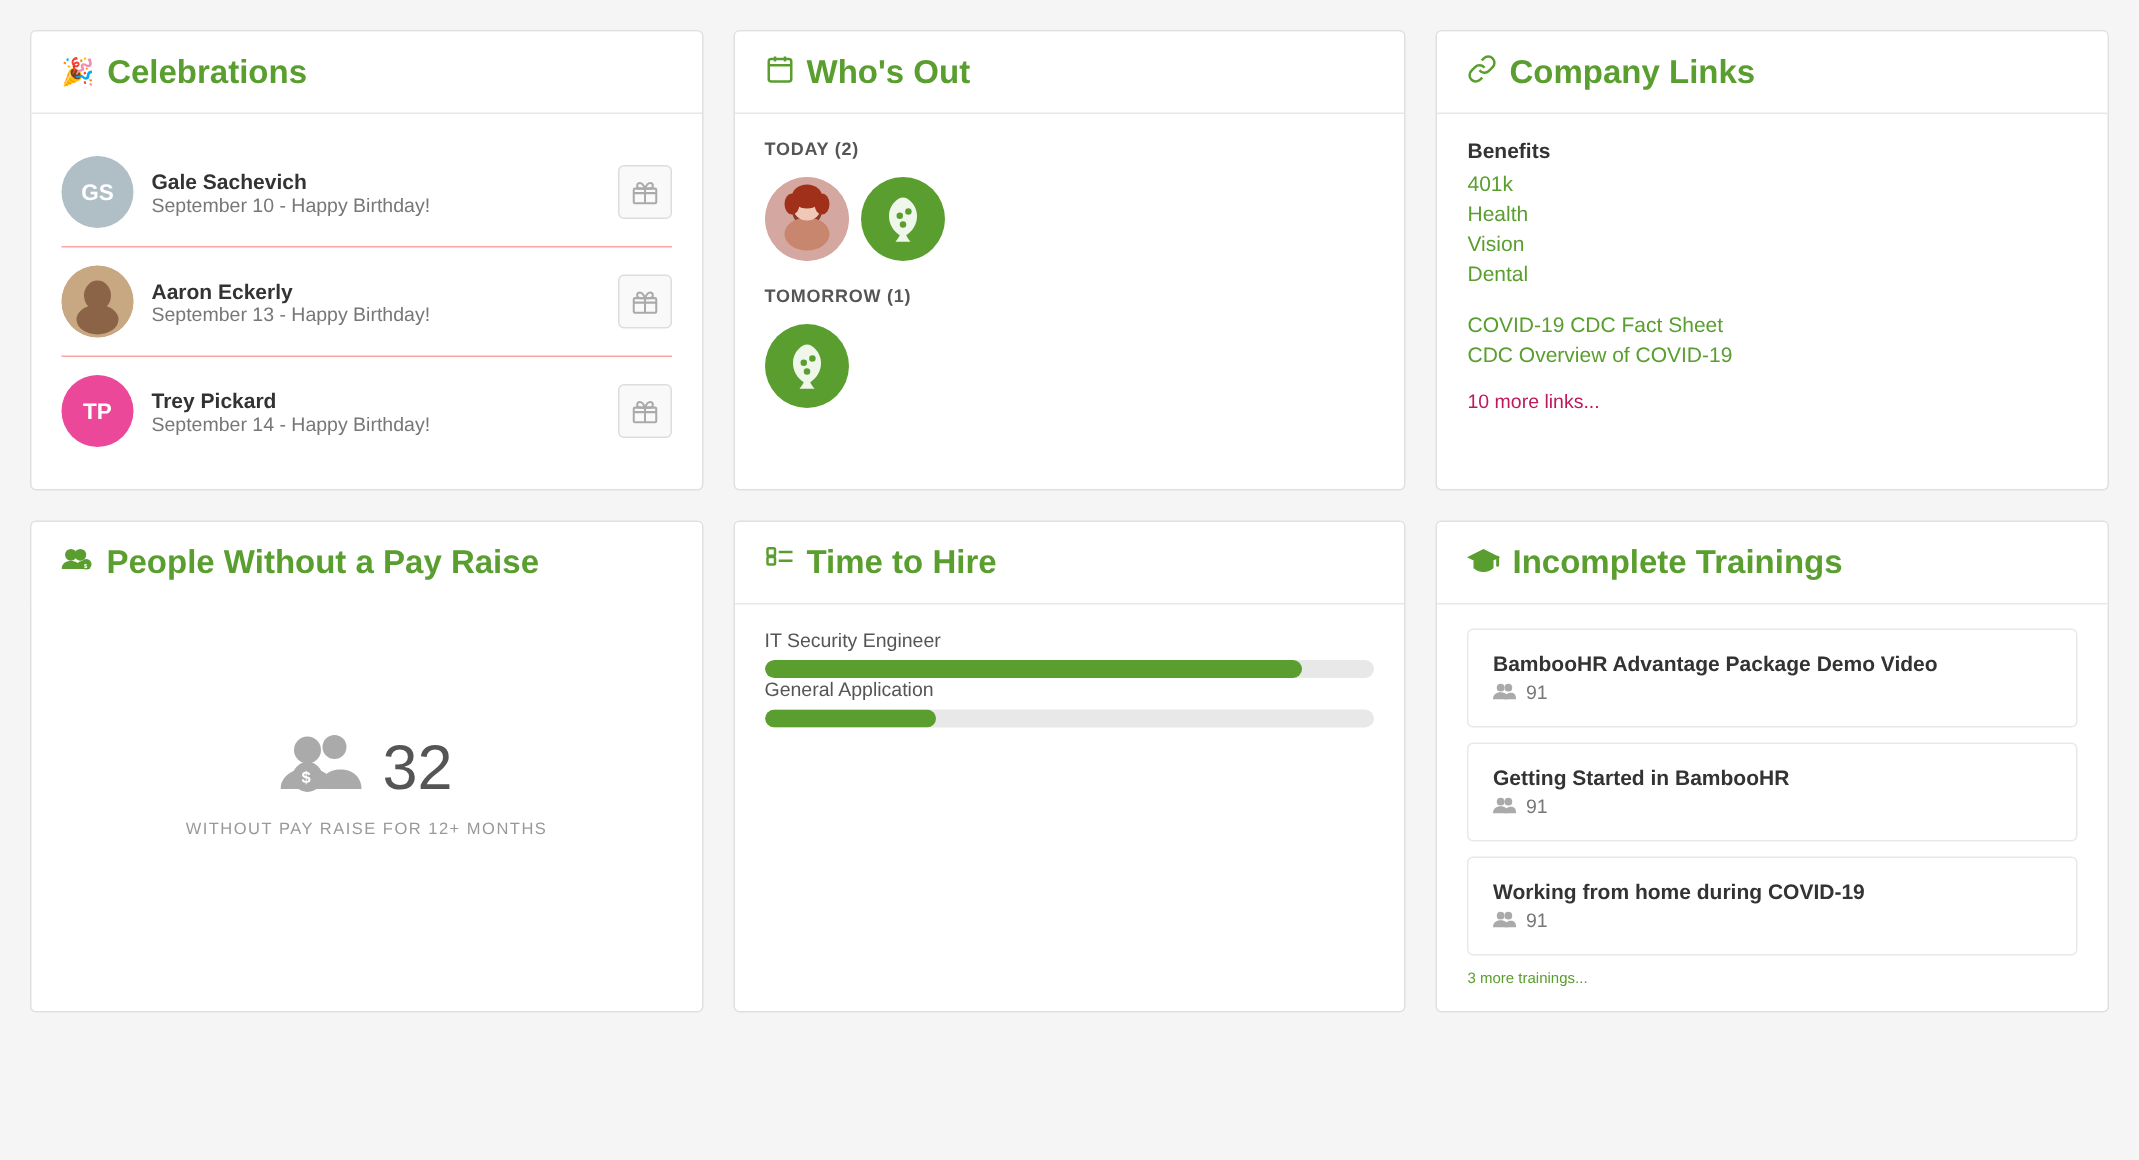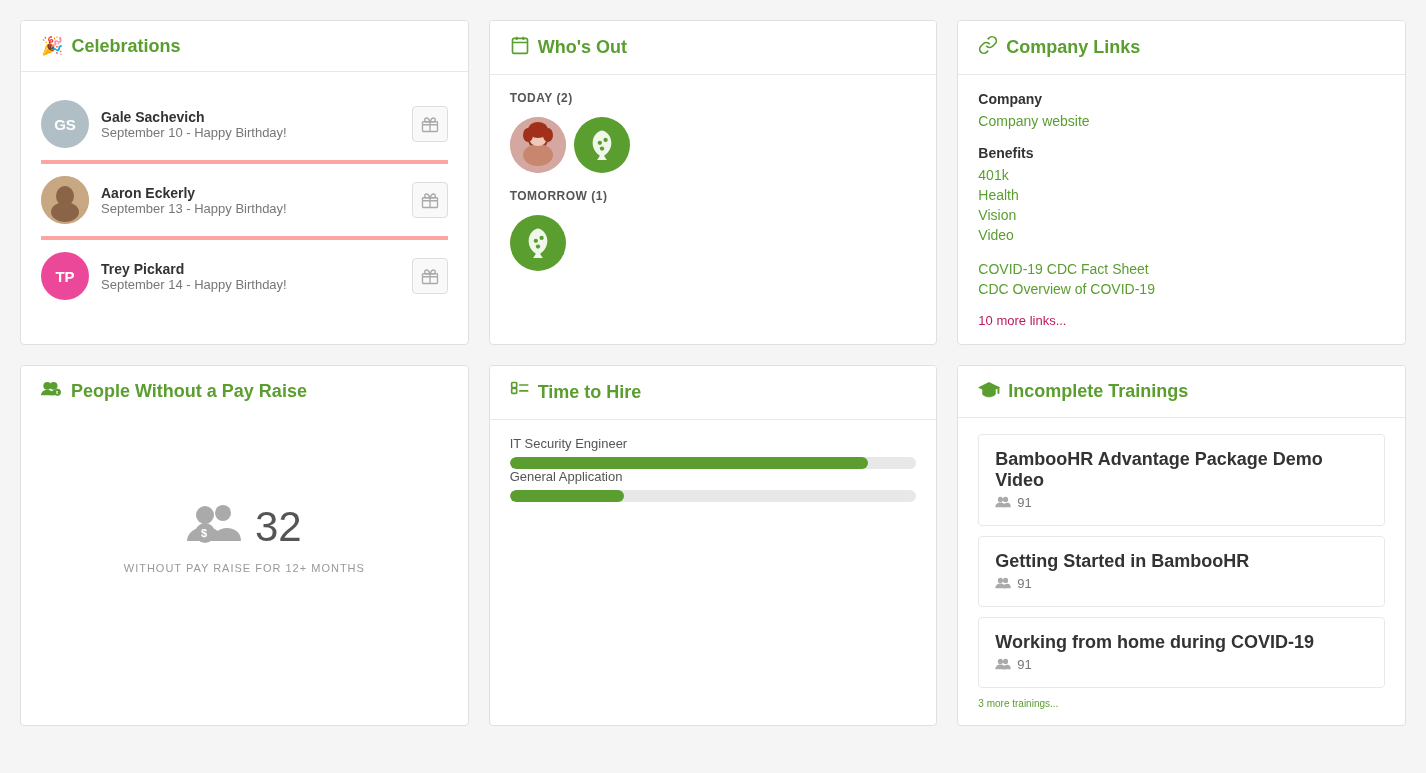--- a/index.html
+++ b/index.html
@@ -24,39 +24,39 @@
       overflow: hidden;
     }
     .widget-header {
       display: flex;
       align-items: center;
       gap: 8px;
       padding: 14px 20px;
       background: #fff;
     }
     .widget-header-title {
-      font-size: 18px;
+      font-size: 22px;
       font-weight: 600;
       color: #5a9e2f;
     }
     .widget-icon {
       color: #5a9e2f;
       font-size: 18px;
     }
     .widget-body {
       padding: 16px 20px;
       border-top: 1px solid #e8e8e8;
     }
 
     
     .celebration-item {
       display: flex;
       align-items: center;
       padding: 12px 0;
-      border-bottom: 4px solid #fca5a5;
+      border-bottom: 1px solid #fca5a5;
       gap: 12px;
     }
     .celebration-item:last-child {
       border-bottom: none;
     }
     .avatar-circle {
       width: 48px;
       height: 48px;
       border-radius: 50%;
       display: flex;
@@ -216,21 +216,21 @@
       padding: 14px 16px;
       background: #fff;
       border-radius: 4px;
       border: 1px solid #e8e8e8;
       margin-bottom: 10px;
       cursor: pointer;
     }
     .training-title {
       font-weight: 600;
       color: #333;
-      font-size: 18px;
+      font-size: 14px;
       margin-bottom: 4px;
     }
     .training-count-row {
       display: flex;
       align-items: flex-start;
       gap: 6px;
       color: #777;
       font-size: 13px;
     }
     .people-sm-icon {
@@ -386,31 +386,27 @@
       <span class="widget-icon">
         <svg width="20" height="20" viewBox="0 0 24 24" fill="none" stroke="#5a9e2f" stroke-width="2">
           <path d="M10 13a5 5 0 007.54.54l3-3a5 5 0 00-7.07-7.07l-1.72 1.71"></path>
           <path d="M14 11a5 5 0 00-7.54-.54l-3 3a5 5 0 007.07 7.07l1.71-1.71"></path>
         </svg>
       </span>
       <span class="widget-header-title">Company Links</span>
     </div>
     <div class="widget-body scrollbar-container" style="max-height:310px;">
 
-      <div class="links-section">
-        <div class="links-category">Company</div>
-        <a class="link-item">Company website</a>
-      </div>
 
       <div class="links-section">
         <div class="links-category">Benefits</div>
         <a class="link-item">401k</a>
         <a class="link-item">Health</a>
         <a class="link-item">Vision</a>
-        <a class="link-item">Video</a>
+        <a class="link-item">Dental</a>
       </div>
 
       <div class="links-section">
         <a class="link-item">COVID-19 CDC Fact Sheet</a>
         <a class="link-item">CDC Overview of COVID-19</a>
       </div>
 
       <div class="more-links">10 more links...</div>
     </div>
   </div>

